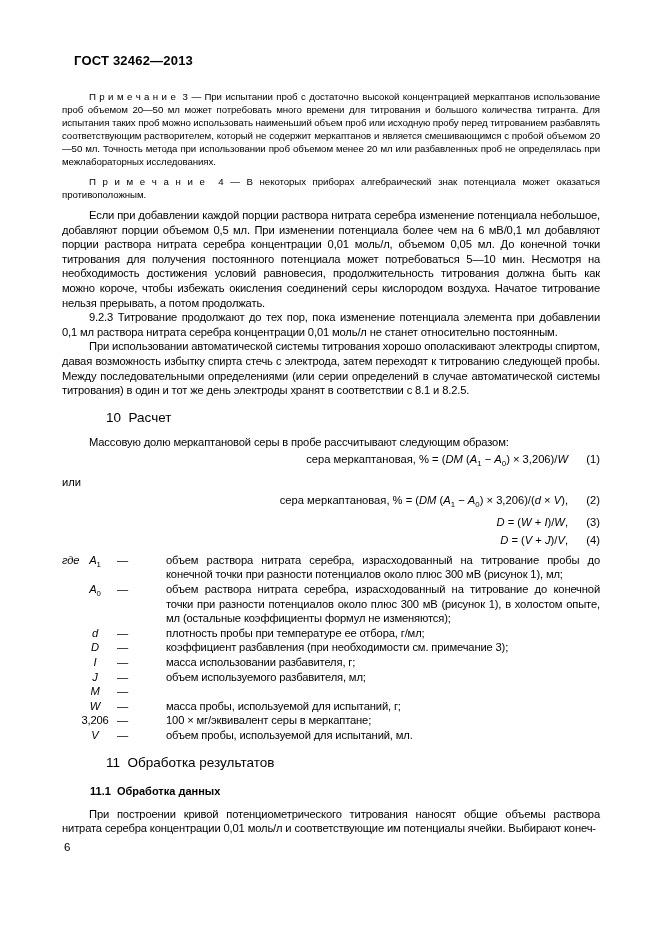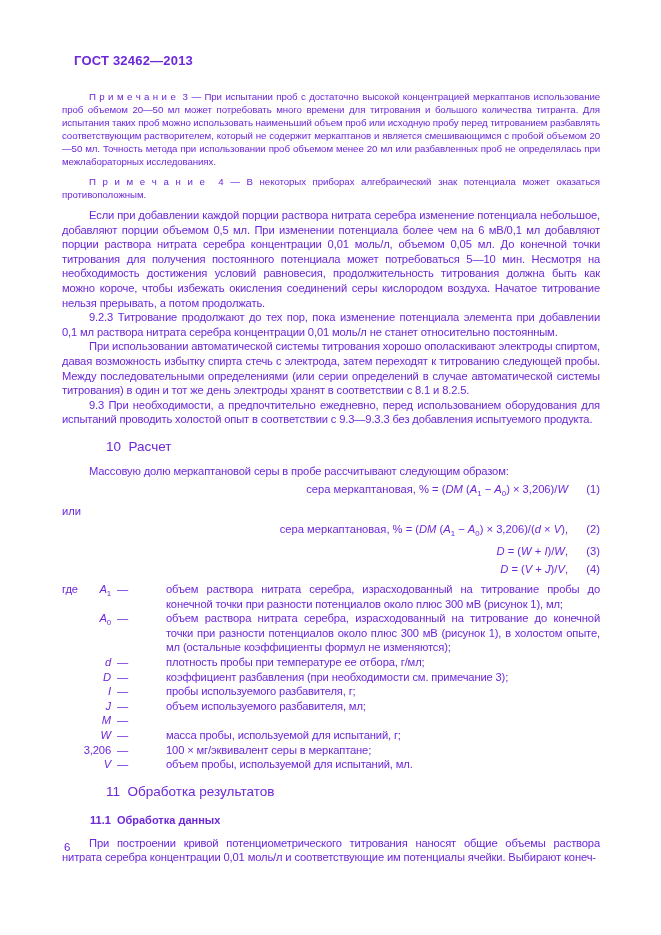--- a/index.html
+++ b/index.html
@@ -3,21 +3,21 @@
 <meta charset="utf-8">
 <style>
   html,body { margin:0; padding:0; background:#e8e8e8; }
   .page {
     position:relative;
     width:661px; height:935px;
     background:#ffffff;
     box-sizing:border-box;
     padding:54px 61px 0 62px;
     font-family:"Liberation Sans", sans-serif;
-    color:#6d28d9;
+    color:#000000;
     overflow:hidden;
   }
   .doc-header {
     font-size:13px; font-weight:700; line-height:14px;
     letter-spacing:0.2px;
     margin:0 0 22px 12px;
     white-space:pre-wrap;
   }
   p { margin:0; }
   .note {
@@ -56,22 +56,22 @@
     font-size:11.2px; line-height:15px; margin:2px 0;
   }
   .var { font-style:italic; }
   sub { font-size:0.7em; }
   .defs { margin-top:5px; }
   .def-row {
     display:flex;
     font-size:11.2px; line-height:14.6px;
     letter-spacing:-0.15px;
   }
-  .def-pre { width:17px; flex:none; }
-  .def-term { width:32px; flex:none; text-align:right; }
+  .def-pre { width:17px; flex:none;font-style:italic; }
+  .def-term { width:32px; flex:none; text-align:center; }
   .def-dash { width:23px; flex:none; text-align:center; }
   .def-desc { flex:1; text-align:justify;margin-left:32px; }
   .last-par { margin-top:9px; }
   .page-number {
     position:absolute; left:64px; top:840px;
     font-size:11.5px; line-height:14px;
   }
 </style>
 </head>
 <body>
@@ -81,21 +81,20 @@
   <div class="doc-header">ГОСТ 32462—2013</div>
 
   <p class="note"><span class="note-label">П р и м е ч а н и е  3 — </span><span>При испытании проб с достаточно высокой концентрацией меркаптанов использование проб объемом 20—50 мл может потребовать много времени для титрования и большого количества титранта. Для испытания таких проб можно использовать наименьший объем проб или исходную пробу перед титрованием разбавлять соответствующим растворителем, который не содержит меркаптанов и является смешивающимся с пробой объемом 20—50 мл. Точность метода при использовании проб объемом менее 20 мл или разбавленных проб не определялась при межлабораторных исследованиях.</span></p>
 
   <p class="note"><span class="note-label">П р и м е ч а н и е  4 — </span><span>В некоторых приборах алгебраический знак потенциала может оказаться противоположным.</span></p>
 
   <div class="body-block">
     <p class="body">Если при добавлении каждой порции раствора нитрата серебра изменение потенциала небольшое, добавляют порции объемом 0,5 мл. При изменении потенциала более чем на 6 мВ/0,1 мл добавляют порции раствора нитрата серебра концентрации 0,01 моль/л, объемом 0,05 мл. До конечной точки титрования для получения постоянного потенциала может потребоваться 5—10 мин. Несмотря на необходимость достижения условий равновесия, продолжительность титрования должна быть как можно короче, чтобы избежать окисления соединений серы кислородом воздуха. Начатое титрование нельзя прерывать, а потом продолжать.</p>
     <p class="body">9.2.3 Титрование продолжают до тех пор, пока изменение потенциала элемента при добавлении 0,1 мл раствора нитрата серебра концентрации 0,01 моль/л не станет относительно постоянным.</p>
     <p class="body">При использовании автоматической системы титрования хорошо ополаскивают электроды спиртом, давая возможность избытку спирта стечь с электрода, затем переходят к титрованию следующей пробы. Между последовательными определениями (или серии определений в случае автоматической системы титрования) в один и тот же день электроды хранят в соответствии с 8.1 и 8.2.5.</p>
-    <p class="body">9.3 При необходимости, а предпочтительно ежедневно, перед использованием оборудования для испытаний проводить холостой опыт в соответствии с 9.3—9.3.3 без добавления испытуемого продукта.</p>
   </div>
 
   <h2 class="sec-heading">10  Расчет</h2>
 
   <p class="body">Массовую долю меркаптановой серы в пробе рассчитывают следующим образом:</p>
 
   <div class="formula-row">
     <span class="f-center"><span>сера меркаптановая, % = (</span><span class="var">DM</span><span> (</span><span class="var">A</span><sub>1</sub><span> − </span><span class="var">A</span><sub>0</sub><span>) × 3,206)/</span><span class="var">W</span></span>
     <span class="f-num">(1)</span>
   </div>
@@ -139,21 +138,21 @@
     <div class="def-row">
       <span class="def-pre"></span>
       <span class="def-term"><span class="var">D</span></span>
       <span class="def-dash">—</span>
       <span class="def-desc">коэффициент разбавления (при необходимости см. примечание 3);</span>
     </div>
     <div class="def-row">
       <span class="def-pre"></span>
       <span class="def-term"><span class="var">I</span></span>
       <span class="def-dash">—</span>
-      <span class="def-desc">пробы используемого разбавителя, г;</span>
+      <span class="def-desc">масса использовании разбавителя, г;</span>
     </div>
     <div class="def-row">
       <span class="def-pre"></span>
       <span class="def-term"><span class="var">J</span></span>
       <span class="def-dash">—</span>
       <span class="def-desc">объем используемого разбавителя, мл;</span>
     </div>
     <div class="def-row">
       <span class="def-pre"></span>
       <span class="def-term"><span class="var">M</span></span>

